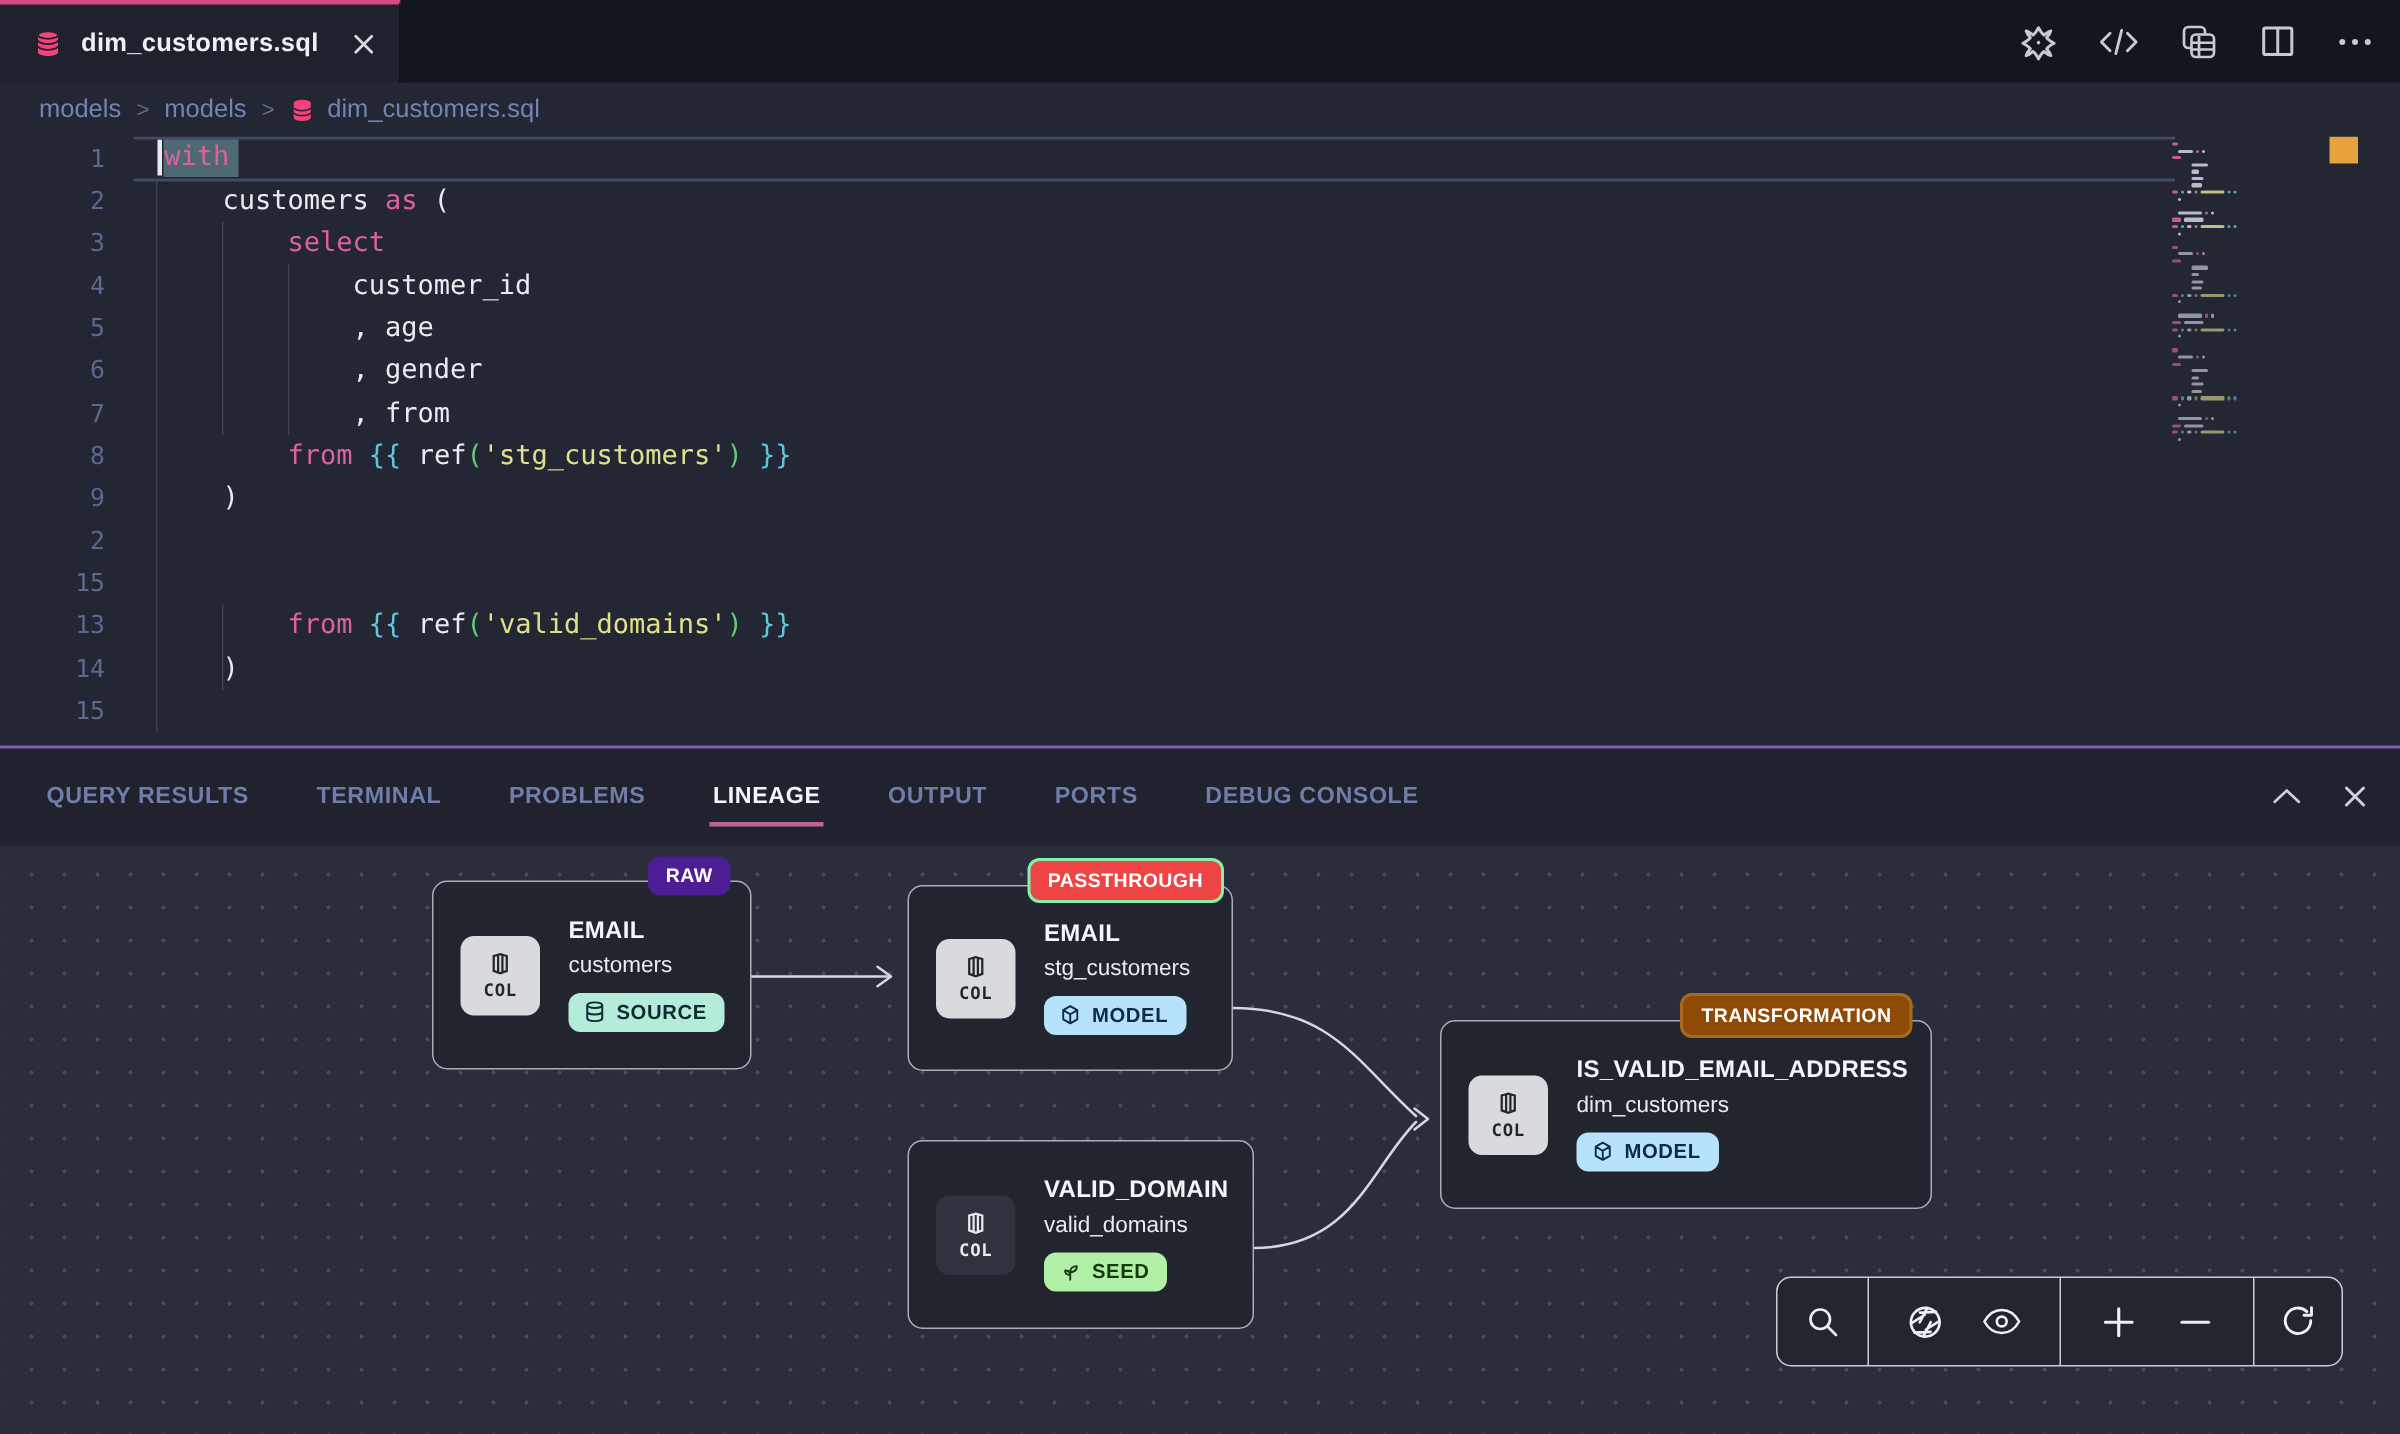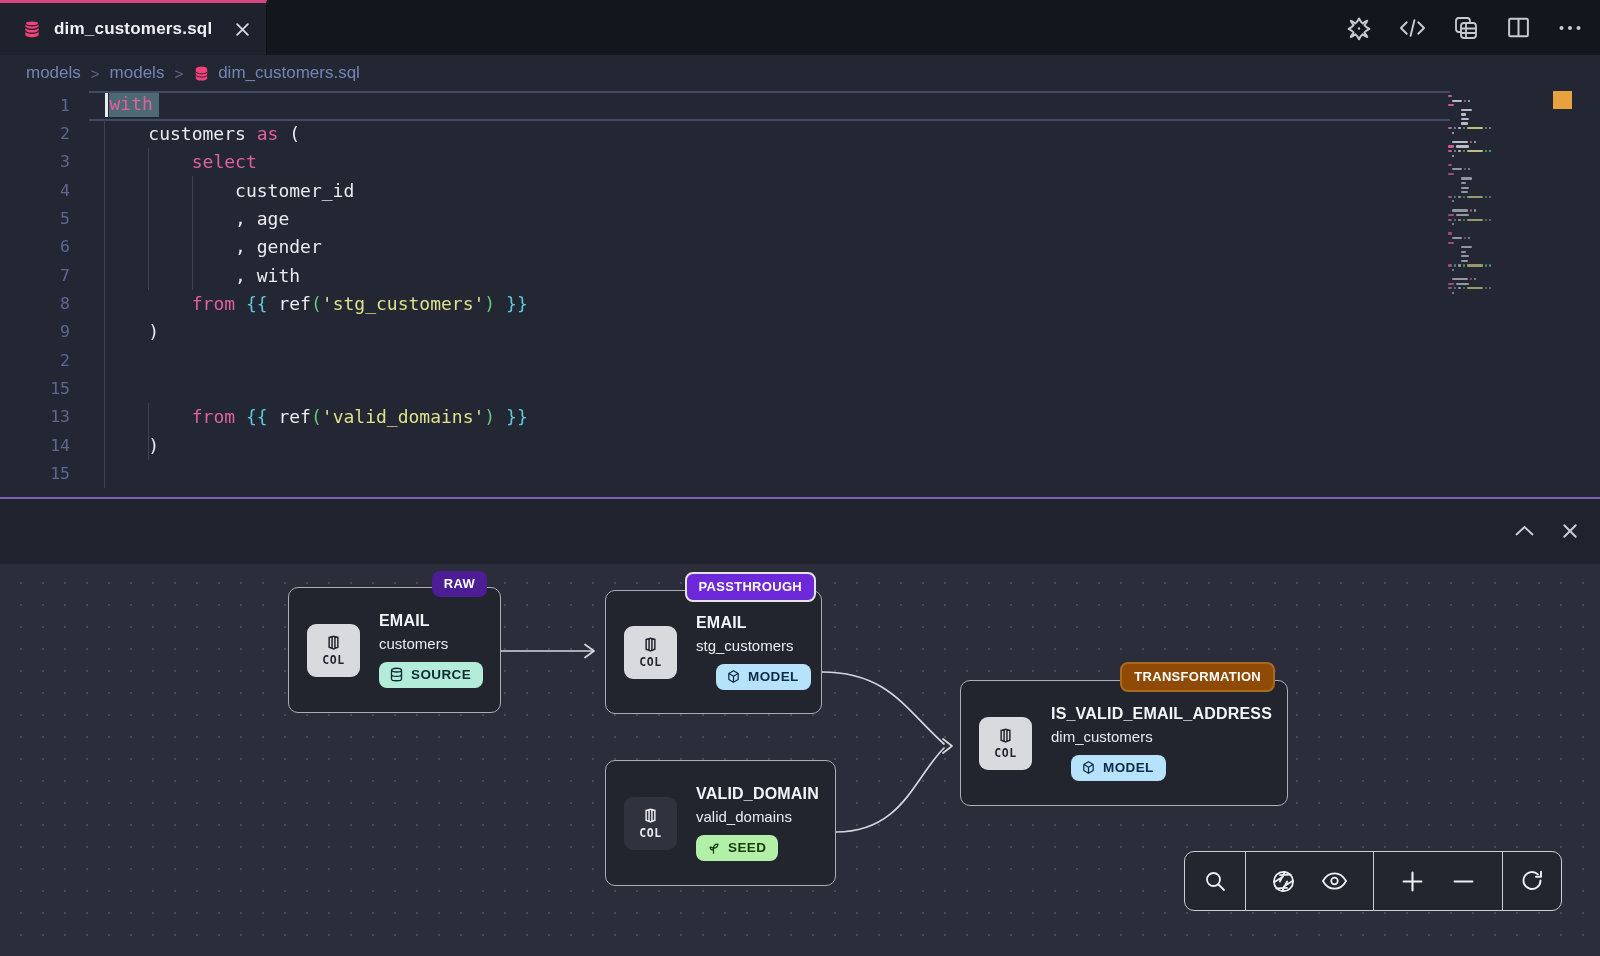--- a/index.html
+++ b/index.html
@@ -60,26 +60,26 @@
   .node-body { display:flex; align-items:center; gap:19px; padding:0 18px; height:100%; }
   .col-chip { width:53px; height:53px; border-radius:9px; background:#d8dade; color:#23262f; flex:none;
               display:flex; flex-direction:column; align-items:center; justify-content:center; gap:1px; }
   .col-chip.dark { background:#2f333e; color:#e9ebef; }
   .col-chip .chip-label { font-size:11.5px; font-weight:700; font-family:"DejaVu Sans Mono", monospace; letter-spacing:.5px; }
   .node-title { color:#f4f5f8; font-size:16px; font-weight:700; letter-spacing:.2px; }
   .node-sub { color:#e9ebf0; font-size:15px; margin-top:5px; }
   .badge { display:inline-flex; align-items:center; gap:7px; margin-top:10px; padding:5px 12px 6px 10px;
            border-radius:8px; font-size:13.5px; font-weight:700; letter-spacing:.4px; cursor:pointer; }
   .badge-source { background:#b3ecd9; color:#0e2a33; }
-  .badge-model  { background:#b6e3fb; color:#0d2b45;margin-left:20px; }
+  .badge-model  { background:#b6e3fb; color:#0d2b45; }
   .badge-seed   { background:#b3f0a7; color:#153a10; }
   .node-tag { position:absolute; top:-17px; padding:5px 12px 6px; border-radius:8px; color:#fff;
               font-size:13px; font-weight:700; letter-spacing:.3px; }
   .tag-raw { right:13px; background:#4c1d95; }
-  .tag-passthrough { right:5px; background:#6d28d9; border:2px solid #e5e5e5; top:-19px; }
+  .tag-passthrough { right:5px; background:#ef4444; border:2px solid #86efac; top:-19px; }
   .tag-transformation { right:12px; background:#8f4a05; border:2px solid #aa6a1e; top:-19px; }
 
   
   .ltoolbar { position:absolute; right:38px; bottom:45px; width:378px; height:60px; background:#23262f;
               border:1.6px solid #c9ced6; border-radius:10px; display:flex; color:#eef0f3; }
   .lt-cell { display:flex; align-items:center; justify-content:space-evenly; border-right:1.6px solid #c9ced6; }
   .lt-cell:last-child { border-right:none; }
   .lt-btn { cursor:pointer; display:flex; align-items:center; justify-content:center; }
   .c1 { width:61px; } .c2 { width:128px; } .c3 { width:129px; } .c4 { flex:1; }
 </style>
@@ -163,21 +163,21 @@
   <div class="editor">
     <div class="curline-b" style="top:0;"></div>
     <div class="curline-b" style="top:28px;"></div>
     <div id="code-lines">
         <div class="code-line"><span class="ln">1</span><span class="code"><span class="cursor"></span><span class="tk-kw sel">with</span></span></div>
         <div class="code-line"><span class="ln">2</span><span class="code"><span class="tk-pl">    customers</span><span class="tk-kw"> as</span><span class="tk-pl"> (</span></span></div>
         <div class="code-line"><span class="ln">3</span><span class="code"><span class="tk-pl">        </span><span class="tk-kw">select</span></span></div>
         <div class="code-line"><span class="ln">4</span><span class="code"><span class="tk-pl">            customer_id</span></span></div>
         <div class="code-line"><span class="ln">5</span><span class="code"><span class="tk-pl">            , age</span></span></div>
         <div class="code-line"><span class="ln">6</span><span class="code"><span class="tk-pl">            , gender</span></span></div>
-        <div class="code-line"><span class="ln">7</span><span class="code"><span class="tk-pl">            , with</span></span></div>
+        <div class="code-line"><span class="ln">7</span><span class="code"><span class="tk-pl">            , from</span></span></div>
         <div class="code-line"><span class="ln">8</span><span class="code"><span class="tk-pl">        </span><span class="tk-kw">from</span><span class="tk-pl"> </span><span class="tk-jj">{{</span><span class="tk-pl"> ref</span><span class="tk-gr">(</span><span class="tk-st">'stg_customers'</span><span class="tk-gr">)</span><span class="tk-pl"> </span><span class="tk-jj">}}</span></span></div>
         <div class="code-line"><span class="ln">9</span><span class="code"><span class="tk-pl">    )</span></span></div>
         <div class="code-line"><span class="ln">2</span></div>
         <div class="code-line"><span class="ln">15</span></div>
         <div class="code-line"><span class="ln">13</span><span class="code"><span class="tk-pl">        </span><span class="tk-kw">from</span><span class="tk-pl"> </span><span class="tk-jj">{{</span><span class="tk-pl"> ref</span><span class="tk-gr">(</span><span class="tk-st">'valid_domains'</span><span class="tk-gr">)</span><span class="tk-pl"> </span><span class="tk-jj">}}</span></span></div>
         <div class="code-line"><span class="ln">14</span><span class="code"><span class="tk-pl">    )</span></span></div>
         <div class="code-line"><span class="ln">15</span><span class="code"></span></div>
       </div>
     <div class="guide" style="left:104px; top:29px; height:368px;"></div>
     <div class="guide" style="left:148px; top:57px; height:142px;"></div>
@@ -356,20 +356,29 @@
         </div>
         <div class="mm-line mm-dim">
           <span class="mm-seg" style="background: rgb(185, 188, 198); width: 2px; margin-left: 4.2px;"></span>
         </div>
         <div class="mm-line mm-dim"></div>
       </div>
     <div class="scroll-marker"></div>
   </div>
 
   <div class="panel">
+    <div class="panel-header" id="panel-tabs">
+        <span class="panel-tab">QUERY RESULTS</span>
+        <span class="panel-tab">TERMINAL</span>
+        <span class="panel-tab">PROBLEMS</span>
+        <span class="panel-tab active">LINEAGE</span>
+        <span class="panel-tab">OUTPUT</span>
+        <span class="panel-tab">PORTS</span>
+        <span class="panel-tab">DEBUG CONSOLE</span>
+      </div>
     <div class="panel-icons">
       <span class="icon">
         <svg width="19" height="11" viewBox="0 0 19 11" fill="none" stroke="#ccd0d8" stroke-width="1.8" stroke-linecap="round">
             <path d="M1.5 9.5L9.5 2l8 7.5"></path>
           </svg>
       </span>
       <span class="icon">
         <svg width="16" height="16" viewBox="0 0 14 14" stroke="#ccd0d8" stroke-width="1.7" stroke-linecap="round">
             <path d="M2 2l10 10M12 2L2 12"></path>
           </svg>

